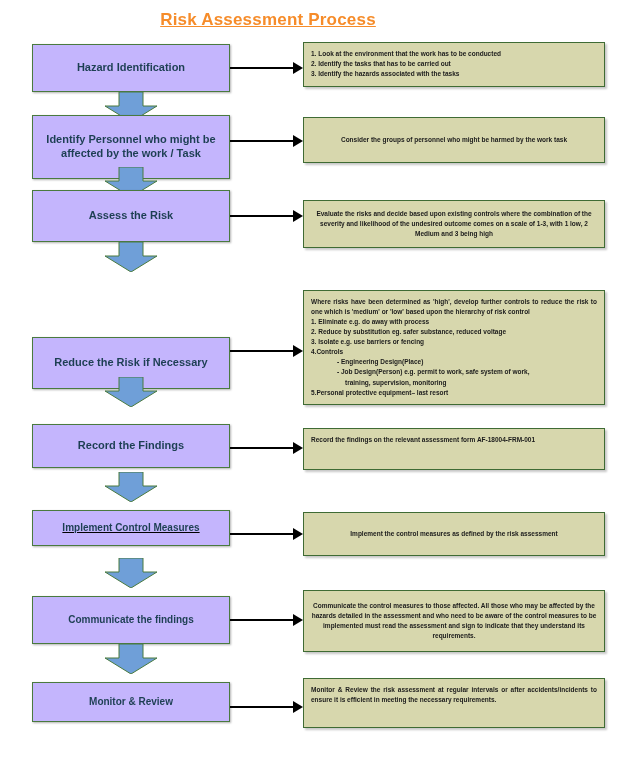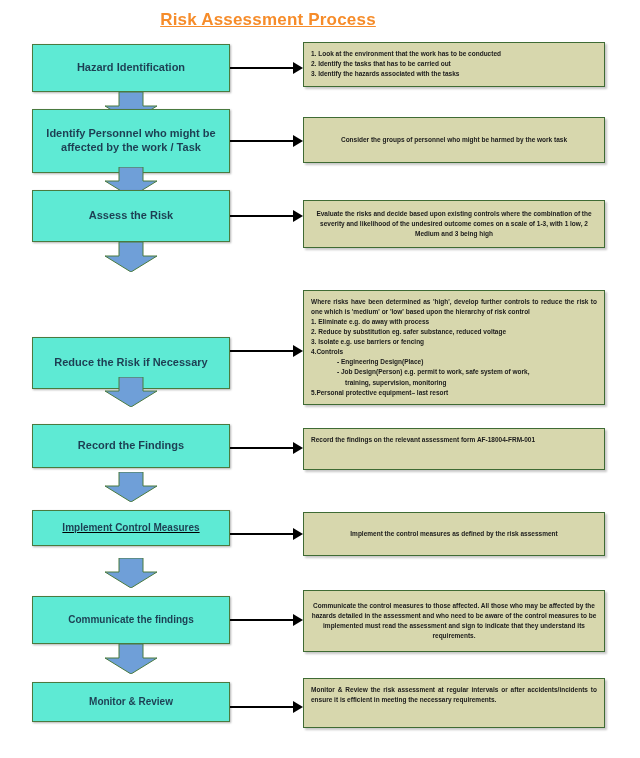--- a/index.html
+++ b/index.html
@@ -26,21 +26,21 @@
     font-weight: bold;
     text-decoration: underline;
     letter-spacing: 0.2px;
   }
 
   
   .stage-box {
     position: absolute;
     left: 32px;
     width: 198px;
-    background: #5eead4;
+    background: #c4b5fd;
     border: 1px solid #4a7a3f;
     box-shadow: 1px 1px 2px rgba(0,0,0,0.30);
     display: flex;
     align-items: center;
     justify-content: center;
     box-sizing: border-box;
   }
   .stage-label {
     color: #1d3f53;
     font-weight: bold;
@@ -123,21 +123,21 @@
 <div class="connector" style="left:230px; top:62px; width:73px;">
   <div class="line"></div>
   <div class="head"></div>
 </div>
 <div class="detail-box" style="top:42px; height:45px;">
   <div>1. Look at the environment that the work has to be conducted</div>
   <div>2. Identify the tasks that has to be carried out</div>
   <div>3. Identify the hazards associated with the tasks</div>
 </div>
 
-<div class="stage-box" style="top:109px; height:64px;">
+<div class="stage-box" style="top:115px; height:64px;">
   <div class="stage-label" style="font-size:11px;">Identify Personnel who might be affected by the work / Task</div>
 </div>
 <div class="down-arrow" style="top:167px;">
   <svg width="60" height="30" viewBox="0 0 60 30">
     <polygon points="18,0 42,0 42,14 56,14 30,30 4,14 18,14" fill="#6f9fd8" stroke="#4a7a3f" stroke-width="1"></polygon>
   </svg>
 </div>
 <div class="connector" style="left:230px; top:135px; width:73px;">
   <div class="line"></div>
   <div class="head"></div>

